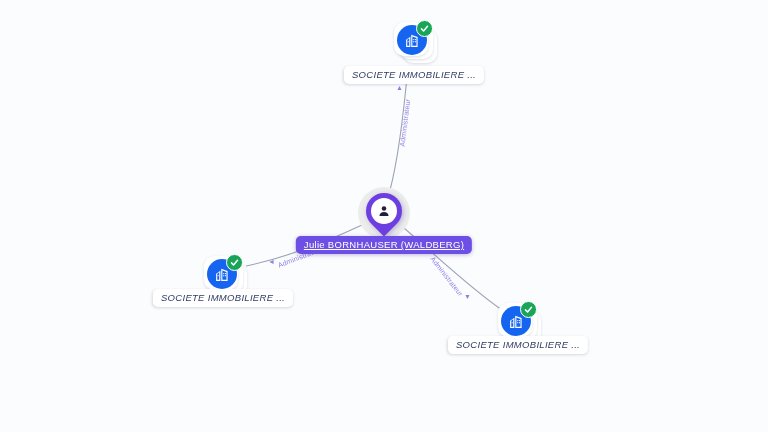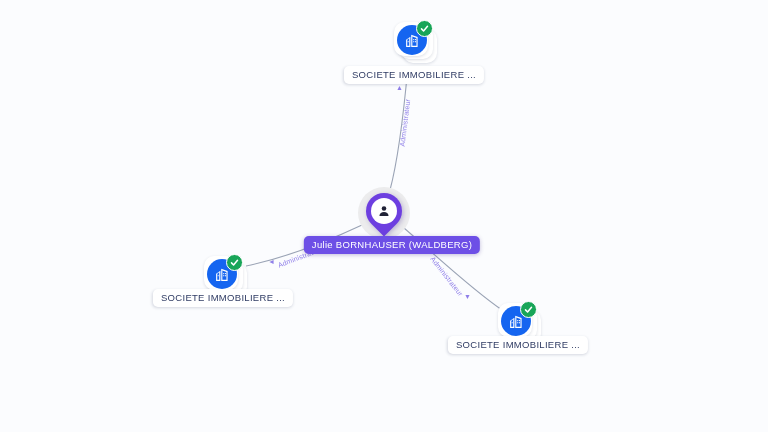--- a/index.html
+++ b/index.html
@@ -136,20 +136,21 @@
     padding: 3px 8px 4px 8px;
     font-size: 9.5px;
     letter-spacing: 0.3px;
     line-height: 11px;
   }
   .node-label.company {
     background: #ffffff;
     color: #2f3b63;
     box-shadow: 0 1px 3px rgba(40,50,90,0.18);
     font-weight: 400;
+    font-style: italic;
   }
   .node-label.person {
     background: #6d4fe6;
     color: #ffffff;
     box-shadow: 0 1px 4px rgba(60,35,140,0.30);
     font-weight: 400;
     z-index: 6;
   }
 
   
@@ -276,16 +277,16 @@
     <div class="person-halo"></div>
     <div class="person-pin">
       <div class="pin-shape"></div>
       <div class="pin-inner">
         <svg width="14" height="14" viewBox="0 0 24 24" fill="#202236">
           <circle cx="12" cy="7.8" r="3.9"></circle>
           <path d="M4.2 20.5c0-4.3 3.5-6.6 7.8-6.6s7.8 2.3 7.8 6.6H4.2z"></path>
         </svg>
       </div>
     </div>
-    <div class="node-label person" style="left:8px; top:23px;">Julie BORNHAUSER (WALDBERG)</div>
+    <div class="node-label person" style="left:0px; top:23px;text-decoration:underline;">Julie BORNHAUSER (WALDBERG)</div>
   </div>
 
 </div>
 
 </body></html>

